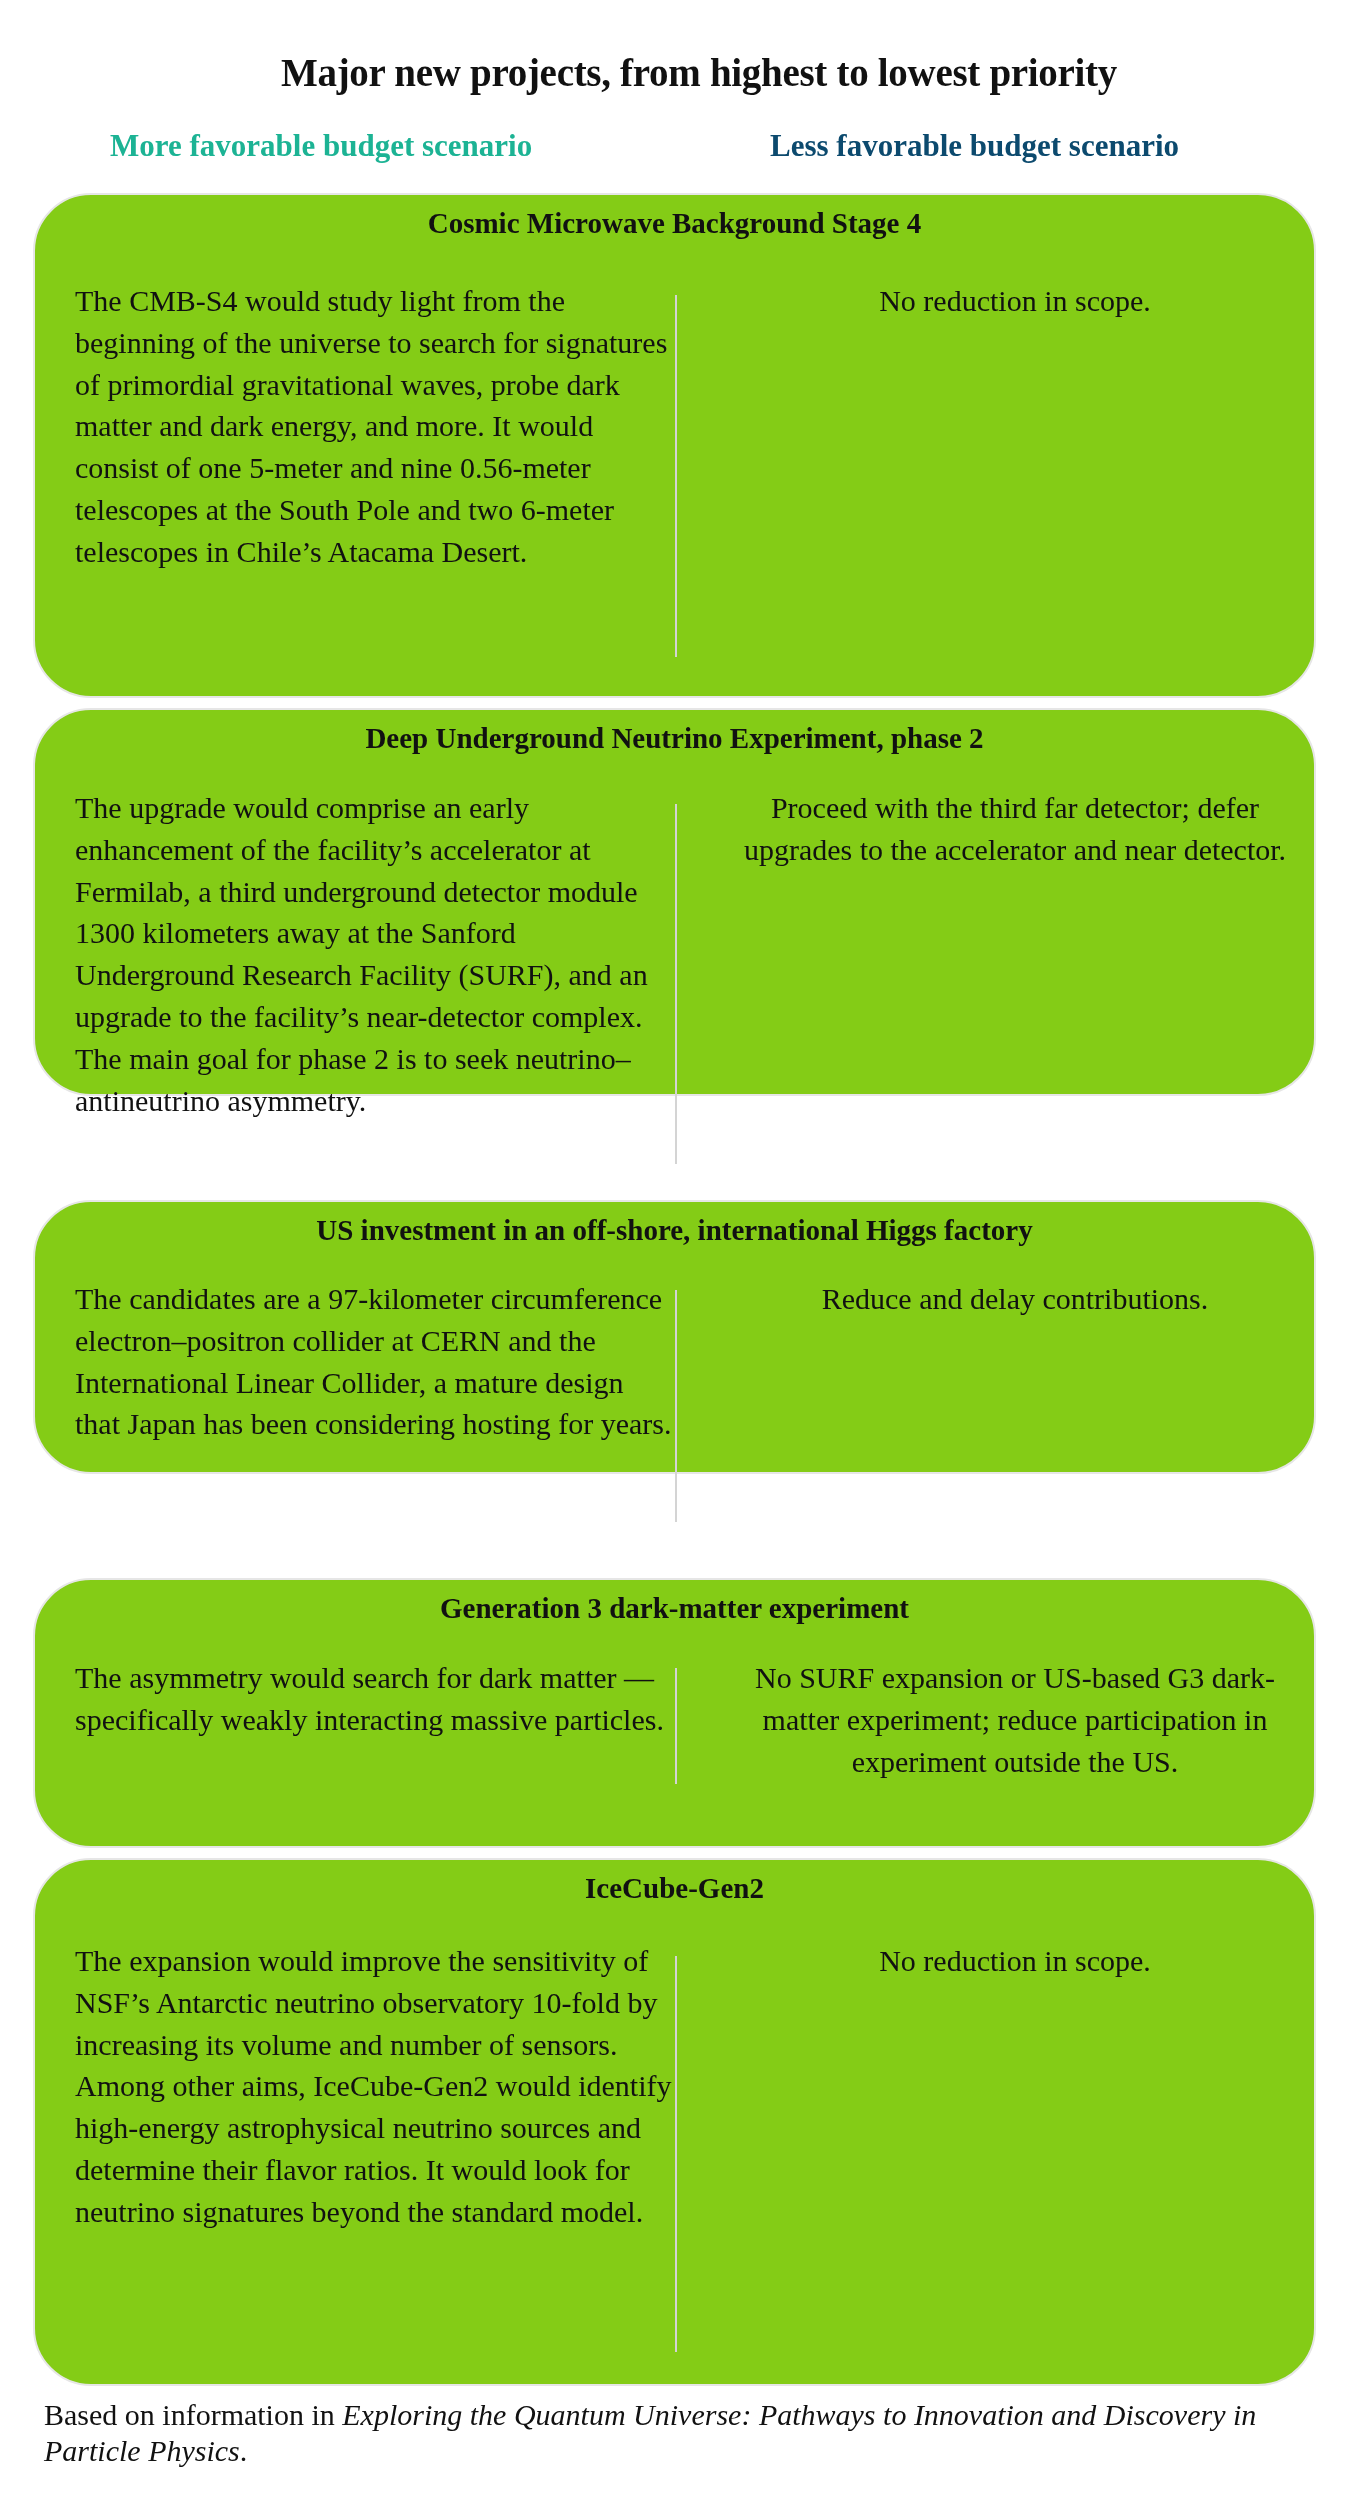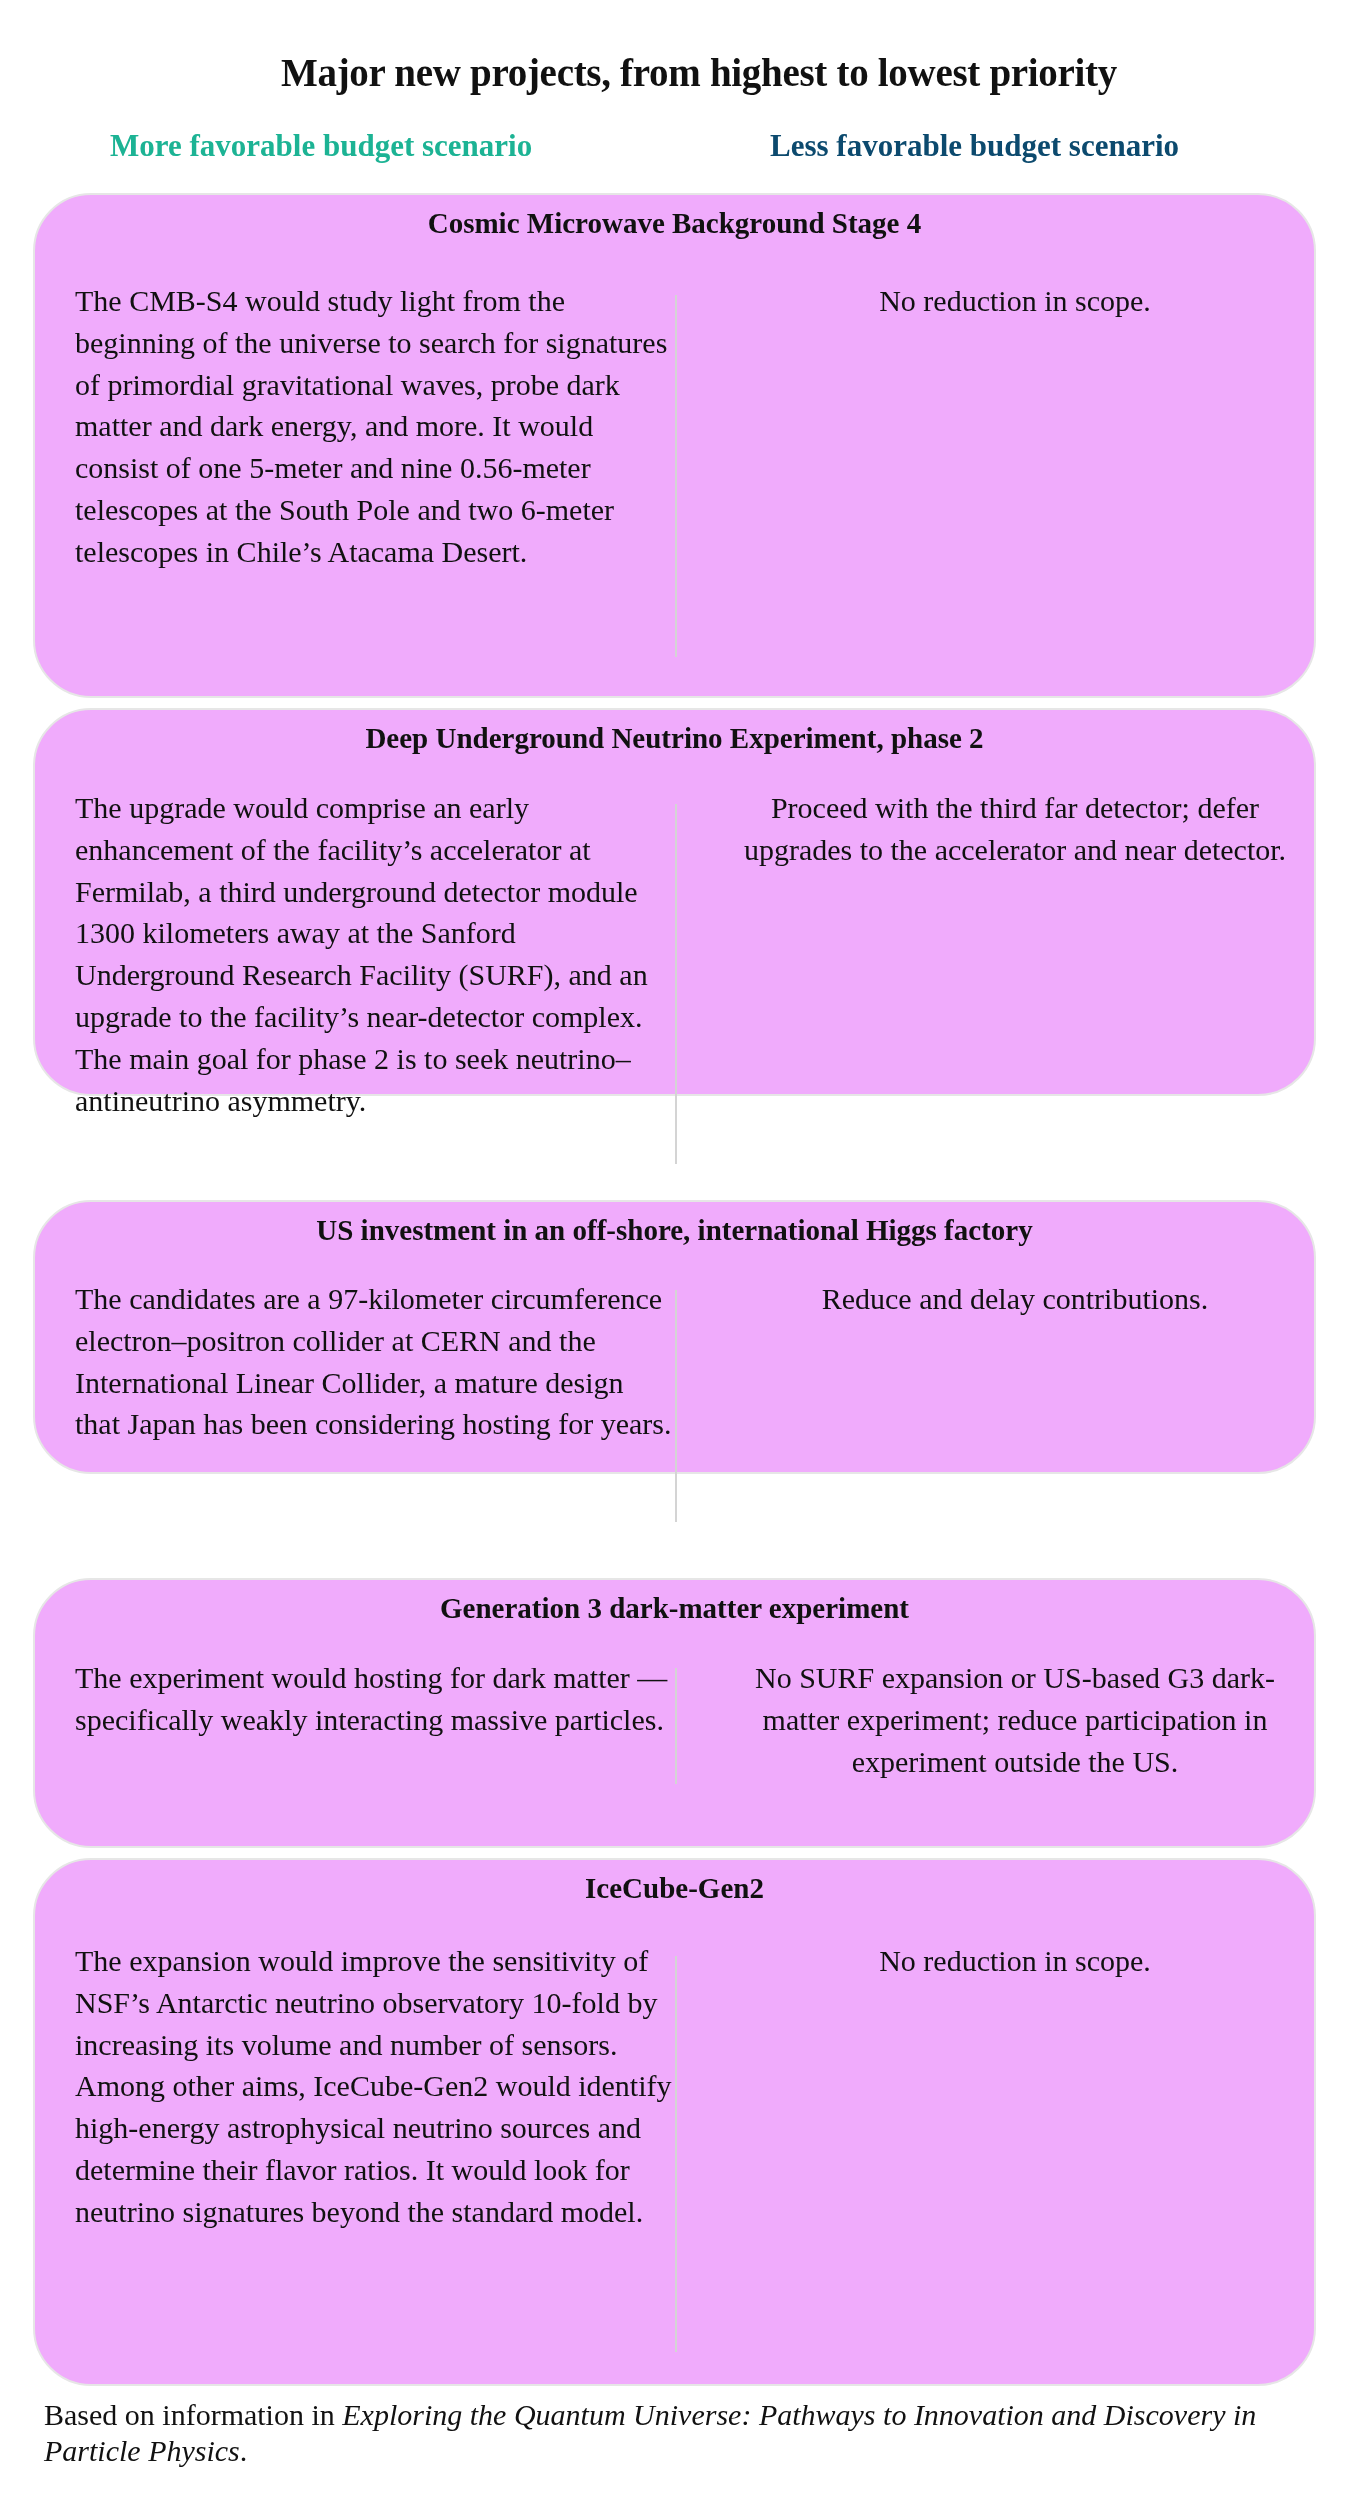--- a/index.html
+++ b/index.html
@@ -26,21 +26,21 @@
     font-size: 31px;
     font-weight: bold;
     white-space: nowrap;
   }
   .subhead.more { left: 110px; color: #1cb394; }
   .subhead.less { left: 770px; color: #0c4a6e; }
   .card {
     position: absolute;
     left: 33px;
     width: 1283px;
-    background: #f0abfc;
+    background: #84cc16;
     border: 2px solid #e6e6e6;
     border-radius: 58px;
     box-sizing: border-box;
   }
   .card-title {
     position: absolute;
     top: 12px; left: 0; right: 0;
     text-align: center;
     font-weight: bold;
     font-size: 29px;
@@ -99,21 +99,21 @@
 
 <div class="card" style="top:1200px;height:274px;">
   <div class="card-title">US investment in an off-shore, international Higgs factory</div>
   <div class="col-left" style="top:76px;">The candidates are a 97-kilometer circumference electron–positron collider at CERN and the International Linear Collider, a mature design that Japan has been considering hosting for years.</div>
   <div class="divider" style="top:88px;height:232px;"></div>
   <div class="col-right" style="top:76px;">Reduce and delay contributions.</div>
 </div>
 
 <div class="card" style="top:1578px;height:270px;">
   <div class="card-title">Generation 3 dark-matter experiment</div>
-  <div class="col-left" style="top:77px;">The experiment would hosting for dark matter — specifically weakly interacting massive particles.</div>
+  <div class="col-left" style="top:77px;">The asymmetry would search for dark matter — specifically weakly interacting massive particles.</div>
   <div class="divider" style="top:88px;height:116px;"></div>
   <div class="col-right" style="top:77px;">No SURF expansion or US-based G3 dark-matter experiment; reduce participation in experiment outside the US.</div>
 </div>
 
 <div class="card" style="top:1858px;height:528px;">
   <div class="card-title">IceCube-Gen2</div>
   <div class="col-left" style="top:80px;">The expansion would improve the sensitivity of NSF’s Antarctic neutrino observatory 10-fold by increasing its volume and number of sensors. Among other aims, IceCube-Gen2 would identify high-energy astrophysical neutrino sources and determine their flavor ratios. It would look for neutrino signatures beyond the standard model.</div>
   <div class="divider" style="top:96px;height:396px;"></div>
   <div class="col-right" style="top:80px;">No reduction in scope.</div>
 </div>

